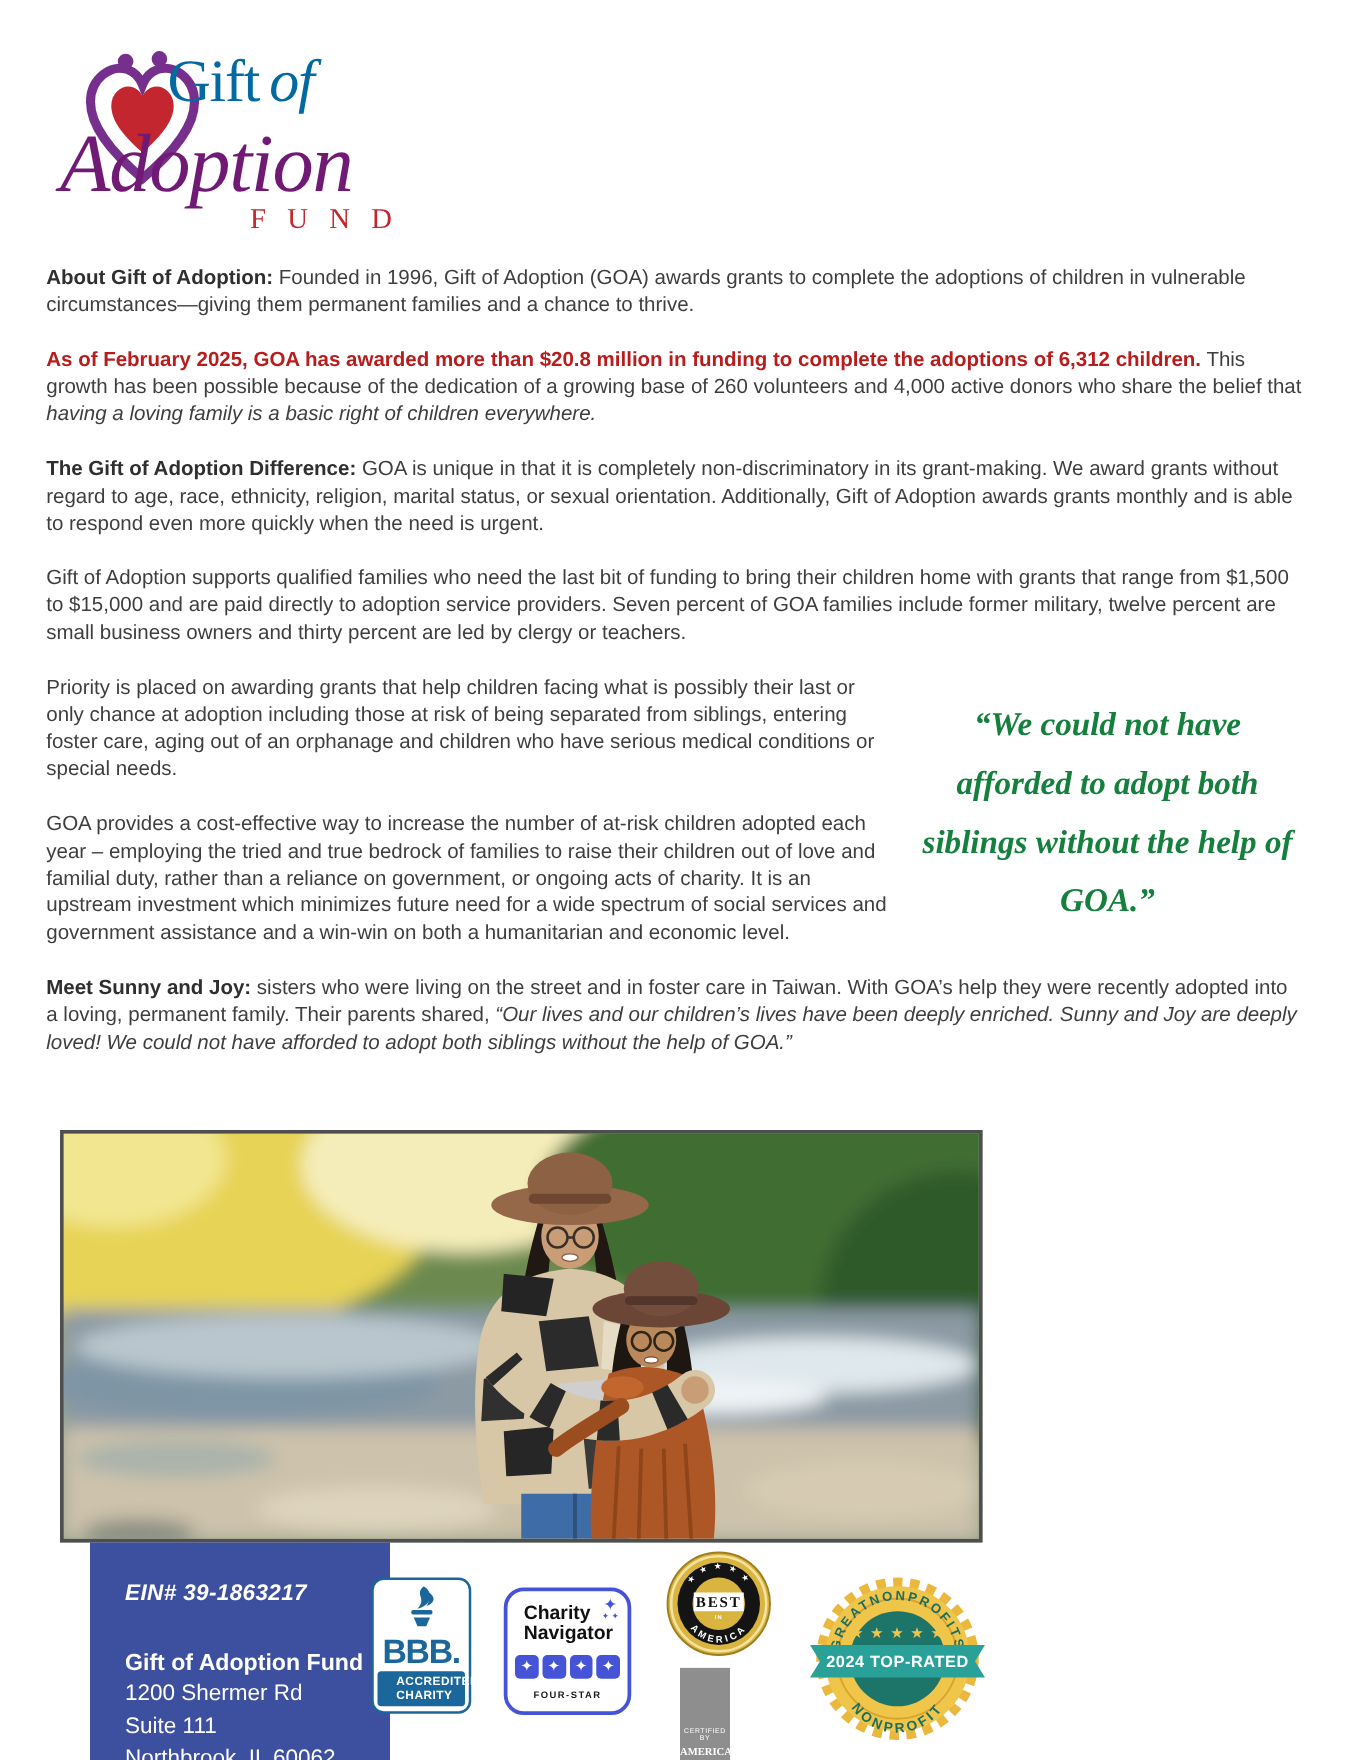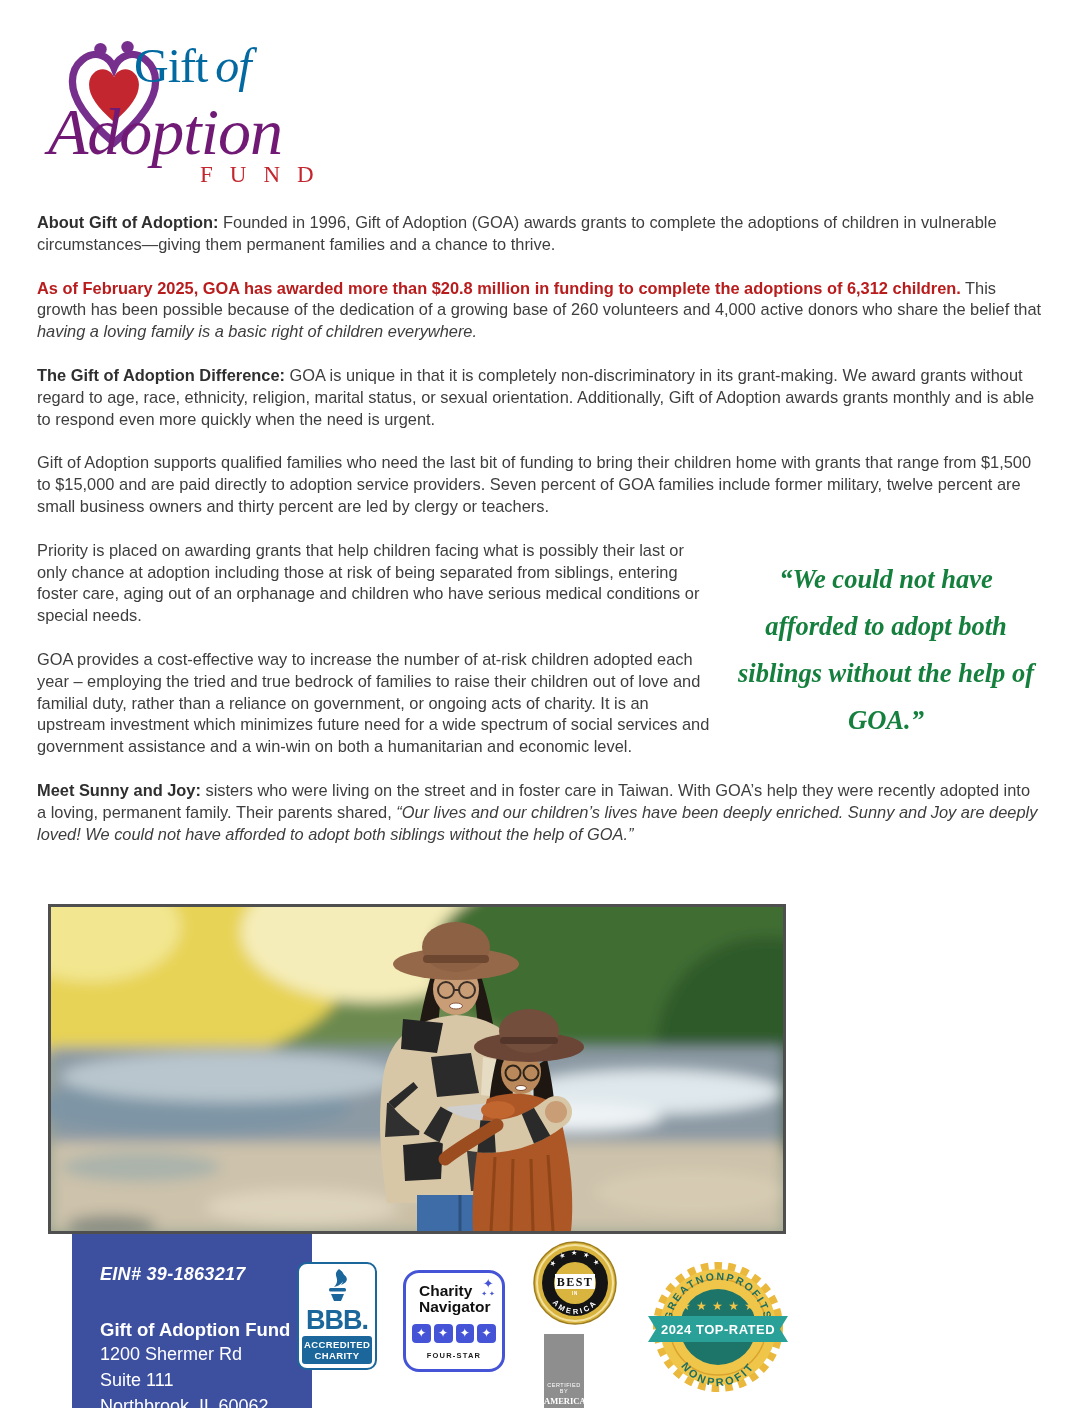--- a/index.html
+++ b/index.html
@@ -45,21 +45,21 @@
   .ic-ig .lens { position:absolute; left:6px; top:6px; width:14px; height:14px; border:3px solid #fff; border-radius:50%; }
   .ic-ig .dot  { position:absolute; right:3px; top:3px; width:4px; height:4px; background:#fff; border-radius:50%; }
   .ic-fb { width:34px; height:34px; background:#fff; border-radius:50%; color:#3d4f9f;
            font-weight:bold; font-size:26px; text-align:center; line-height:32px; font-family:"Liberation Serif",serif; }
 
   
   .badges { position:absolute; left:0; top:1240px; width:1088px; display:flex; justify-content:center; align-items:flex-start; gap:26px; }
 
   .bbb { margin-top:22px; width:80px; border:2px solid #1b679b; border-radius:10px; background:#fff; padding:5px 3px 4px; text-align:center; }
   .bbb-text { color:#1b679b; font-weight:bold; font-size:27px; letter-spacing:-1px; line-height:26px; }
-  .bbb-label { margin-top:3px; background:#1b679b; border-radius:3px; color:#fff; font-size:9.5px; font-weight:bold; letter-spacing:.4px; line-height:11px; padding:3px 2px; }
+  .bbb-label { margin-top:3px; background:#1b679b; border-radius:3px; color:#fff; font-size:9.5px; font-weight:bold; letter-spacing:.4px; line-height:11px; padding:3px 15px; }
 
   .cn { margin-top:30px; width:102px; border:3px solid #4554d6; border-radius:16px; background:#fff; padding:10px 6px 9px; text-align:center; position:relative; }
   .cn-name { font-weight:bold; font-size:15.5px; line-height:16px; color:#101010; text-align:left; padding-left:7px; }
   .cn-spark { position:absolute; top:6px; right:7px; color:#4554d6; font-size:13px; line-height:10px; }
   .cn-spark .s2 { font-size:7px; display:block; text-align:left; }
   .cn-stars { margin-top:9px; display:flex; gap:3px; justify-content:center; }
   .cn-star { width:19px; height:19px; background:#4554d6; border-radius:4px; color:#fff; font-size:12px; line-height:19px; }
   .cn-rating { margin-top:8px; font-size:7.5px; letter-spacing:1.2px; color:#1a1a1a; font-weight:bold; }
 
   .best { width:88px; position:relative; height:152px; }

